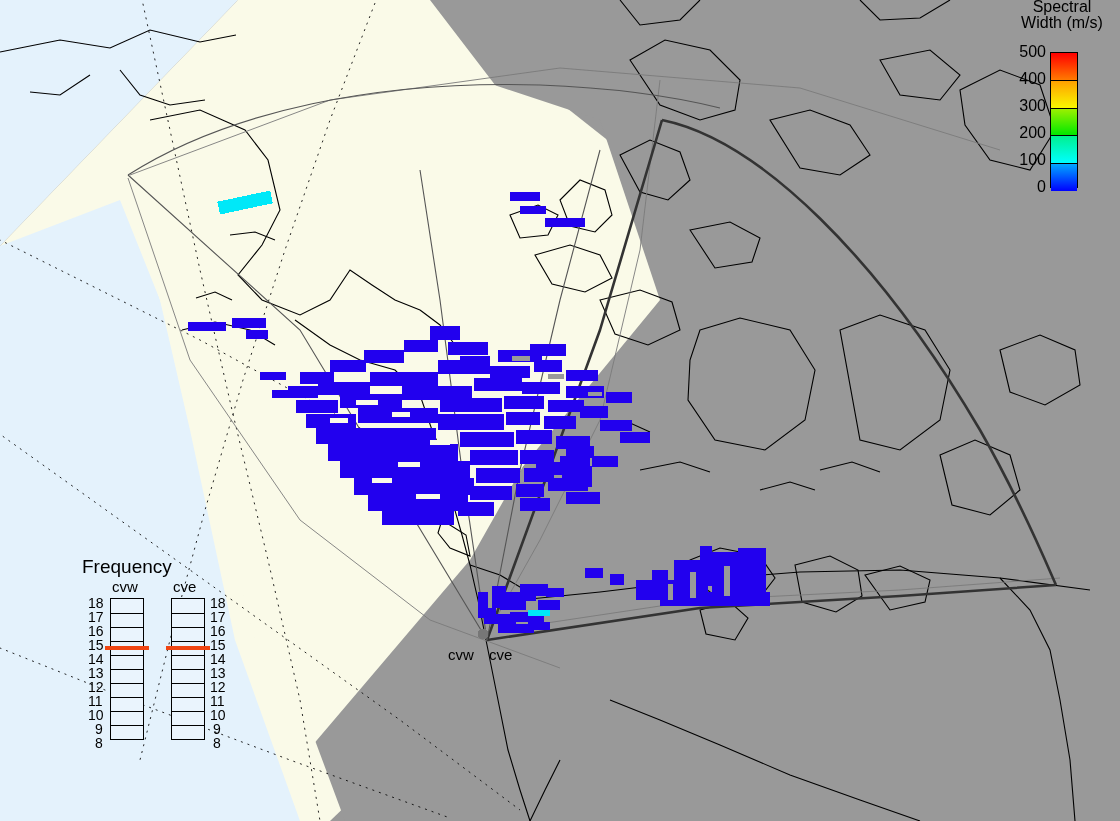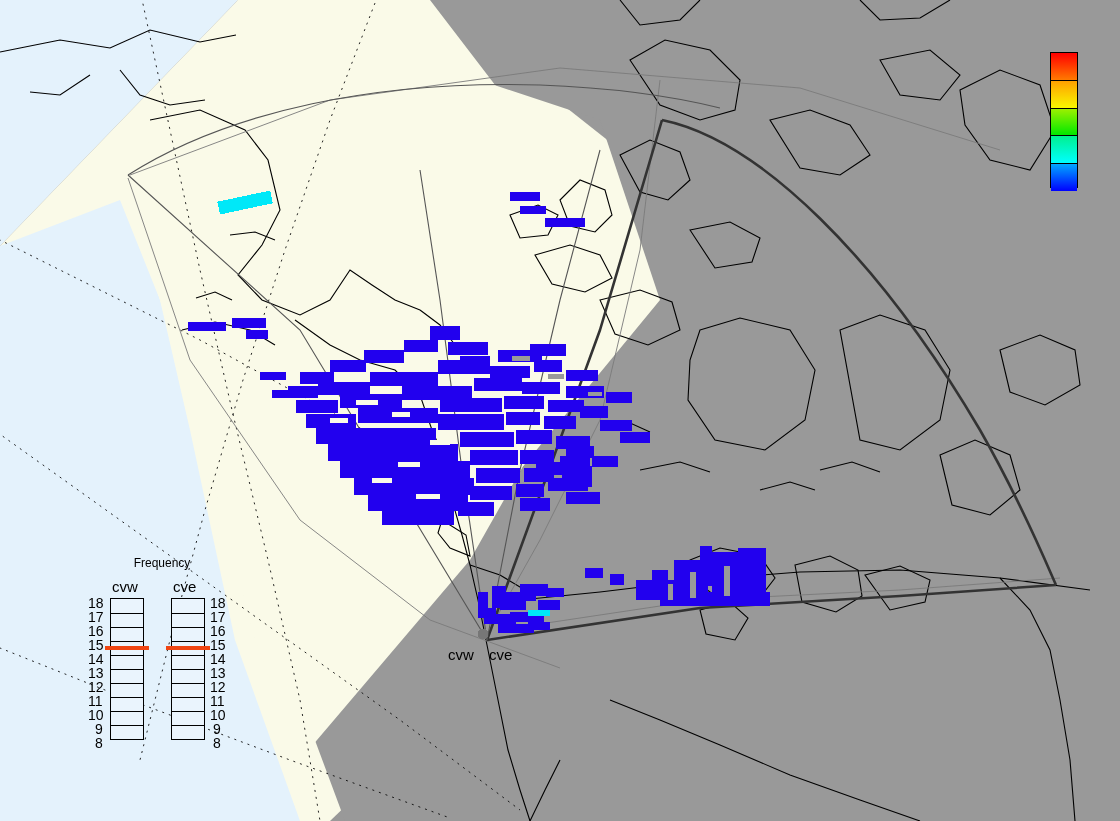--- a/index.html
+++ b/index.html
@@ -19,22 +19,22 @@
         border:1px solid #000;}
   #cbar .seg{height:20%;}
   #cbTitle{position:absolute;left:1004px;top:-1px;width:116px;text-align:center;
            font-size:16px;line-height:16px;color:#000;}
   #cbTicks{position:absolute;left:998px;top:44px;width:48px;height:150px;}
   #cbTicks span{position:absolute;right:0;font-size:16px;color:#000;
                 line-height:16px;text-align:right;}
 
   
   #freqBox{position:absolute;left:82px;top:556px;width:160px;height:236px;}
-  #freqTitle{position:absolute;left:0;top:0;width:160px;text-align:center;
-             font-size:12px;color:#000;}
+  #freqTitle{position:absolute;left:0;top:0;width:160px;text-align:left;
+             font-size:19px;color:#000;}
   .fcolHead{position:absolute;top:22px;font-size:15px;color:#000;}
   .fbar{position:absolute;top:42px;width:32px;height:140px;border:1.4px solid #000;
         background:#EAF4FD;}
   .fbar i{position:absolute;left:0;width:100%;height:0;border-top:1.2px solid #000;}
   .fmark{position:absolute;height:4px;background:#F04512;}
   .ftick{position:absolute;font-size:14px;color:#000;line-height:14px;}
 
   
   .siteLbl{position:absolute;font-size:15px;color:#000;}
 </style>
@@ -296,26 +296,38 @@
     <g fill="#00E8F8">
       <rect x="218" y="196" width="54" height="13" transform="rotate(-12 245 202)"></rect>
       <rect x="528" y="610" width="22" height="6"></rect>
     </g>
 
     <circle cx="483" cy="634" r="5.5" fill="#777777"></circle>
   </svg>
 
 
   <div style="position:absolute;left:0;top:0;width:1120px;height:210px;pointer-events:none;">
+    <div id="cbTitle">
+      <div>Spectral</div>
+      <div>Width (m/s)</div>
+    </div>
     <div id="cbar">
       <div class="seg" style="background:linear-gradient(#FF0000,#FF7A00);"></div>
       <div class="seg" style="background:linear-gradient(#FFA000,#F8F800);border-top:1px solid #000;"></div>
       <div class="seg" style="background:linear-gradient(#9CF000,#00E800);border-top:1px solid #000;"></div>
       <div class="seg" style="background:linear-gradient(#00F090,#00FFFF);border-top:1px solid #000;"></div>
       <div class="seg" style="background:linear-gradient(#00A8FF,#0000FF);border-top:1px solid #000;"></div>
+    </div>
+    <div id="cbTicks">
+      <span style="top:0px;">500</span>
+      <span style="top:27px;">400</span>
+      <span style="top:54px;">300</span>
+      <span style="top:81px;">200</span>
+      <span style="top:108px;">100</span>
+      <span style="top:135px;">0</span>
     </div>
   </div>
 
   <div id="freqBox">
     <div id="freqTitle">Frequency</div>
 
     <div class="fcolHead" style="left:30px;">cvw</div>
     <div class="fcolHead" style="left:91px;">cve</div>
 
     <div class="fbar" style="left:28px;">

